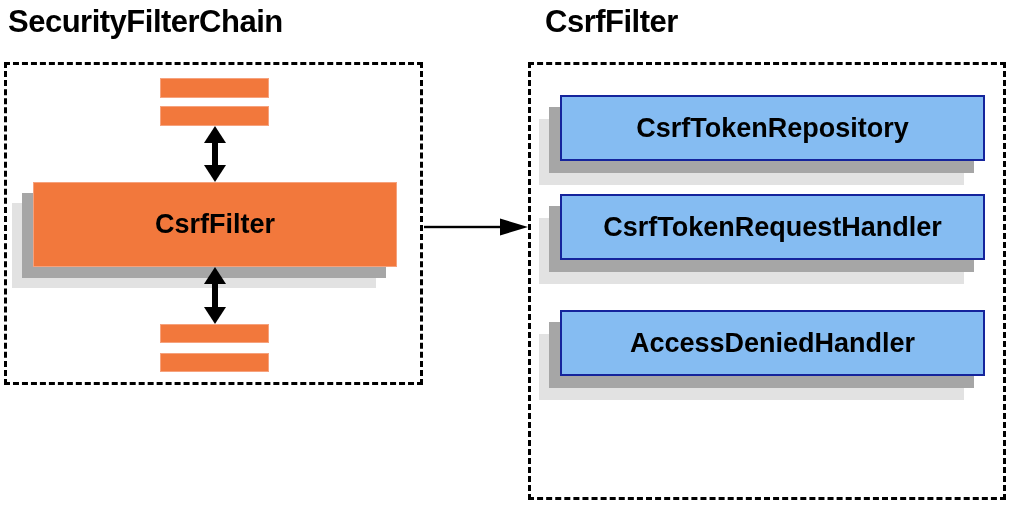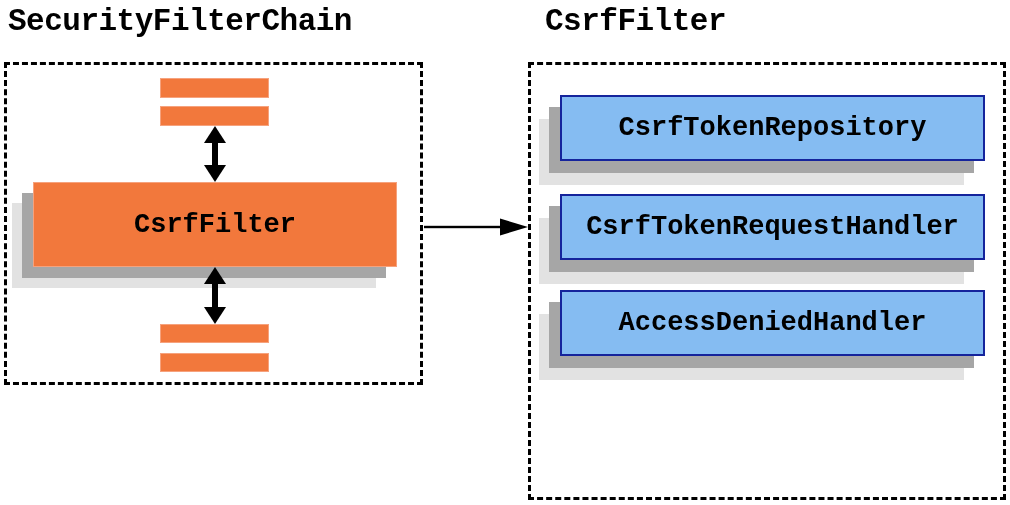--- a/index.html
+++ b/index.html
@@ -11,21 +11,21 @@
     --shadow-light:#E2E2E2;
     --arrow-black:#000000;
     --dashed-border:#000000;
     --title-text:#000000;
   }
   html,body{margin:0;padding:0;background:#ffffff;}
   .canvas{
     position:relative;
     width:1010px;height:505px;
     background:#ffffff;
-    font-family:Liberation Mono, monospace;
+    font-family:Liberation Sans, sans-serif;
     overflow:hidden;
   }
   .panel-title{
     position:absolute;
     font-size:31px;
     font-weight:bold;
     color:var(--title-text);
     white-space:nowrap;
     letter-spacing:-0.5px;
   }
@@ -68,21 +68,21 @@
     background:var(--blue-fill);
     border:2px solid var(--blue-border);
     box-shadow:-11px 12px 0 var(--shadow-dark), -21px 24px 0 var(--shadow-light);
     display:flex;align-items:center;justify-content:center;
   }
   .component .lbl{
     font-size:27px;font-weight:bold;color:#000;
   }
   .c1{top:95px;}
   .c2{top:194px;}
-  .c3{top:290px;}
+  .c3{top:310px;}
   .c4{top:393px;}
   .arrow-svg{position:absolute;display:block;}
   .v-arrow-top{left:201px;top:126px;}
   .v-arrow-bottom{left:201px;top:267px;}
   .h-arrow{left:424px;top:215px;}
 </style>
 </head>
 <body>
 
 <div class="canvas">

